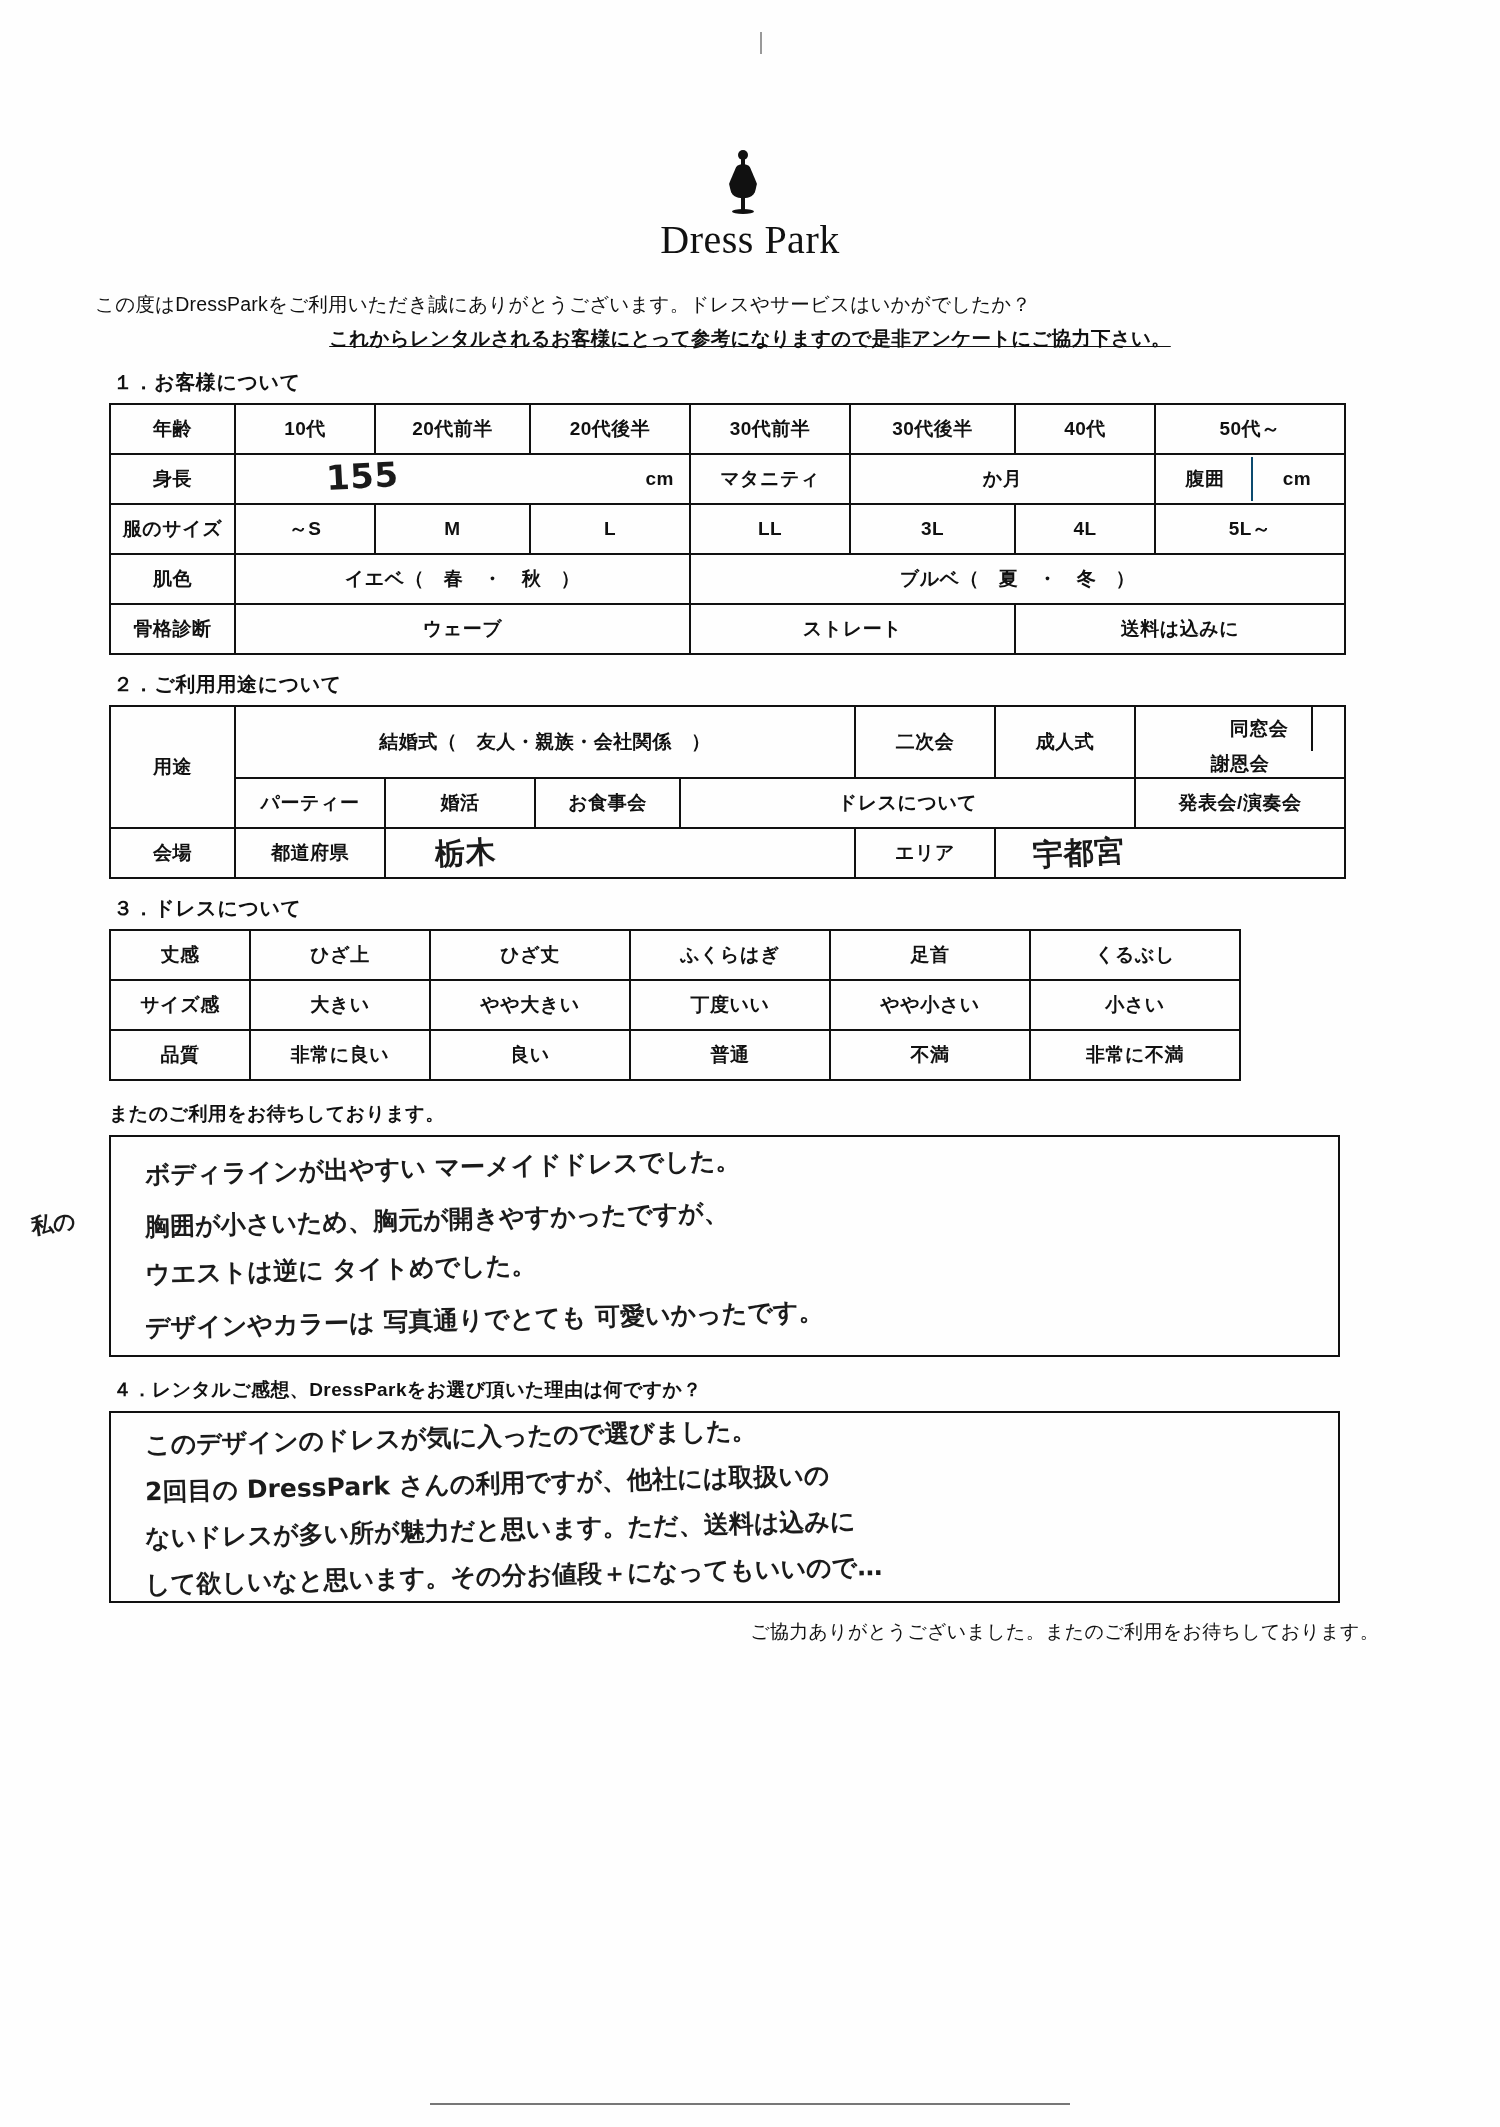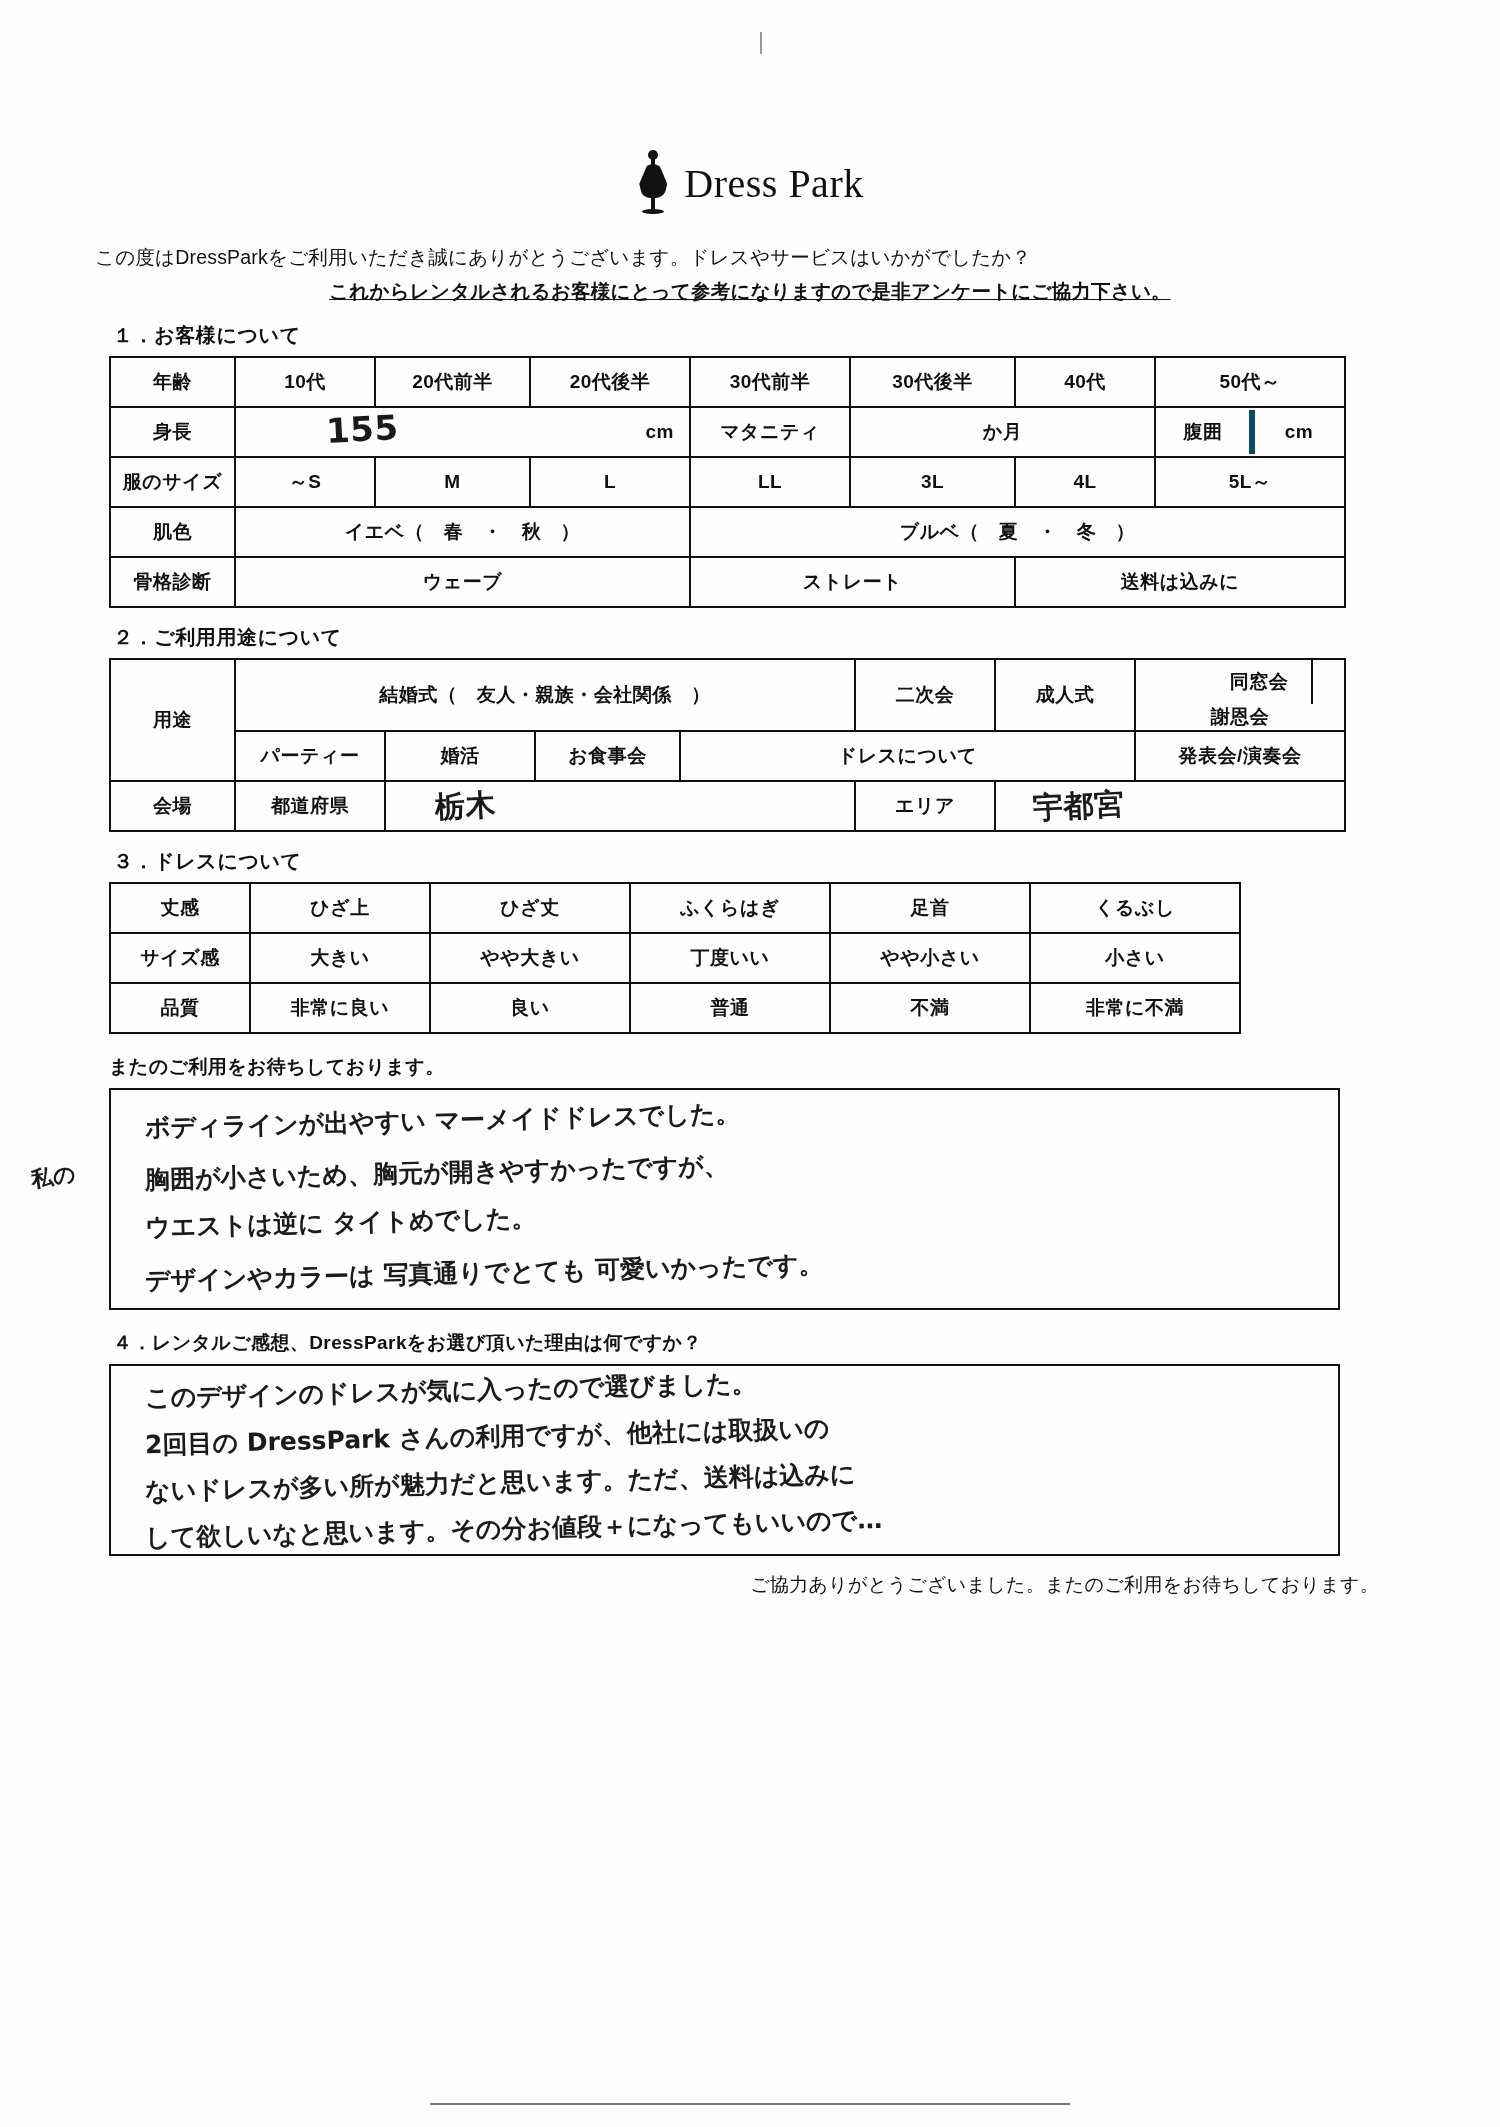--- a/index.html
+++ b/index.html
@@ -12,22 +12,22 @@
   .page{
     position:absolute;left:0;top:0;width:1500px;height:2127px;
     background:#fefefe;
   }
   .sheet{
     position:absolute;left:95px;top:40px;width:1310px;
   }
 
   
   .logo-row{
-    display:flex;align-items:center;justify-content:center;
-    margin-top:110px;margin-bottom:26px;
+    display:flex;align-items:center;justify-content:flex-start;
+    margin-top:110px;margin-bottom:26px;flex-direction:column;
   }
   .logo-mark{
     width:34px;height:66px;position:relative;margin-right:14px;
   }
   .logo-mark .head{
     position:absolute;left:12px;top:0;width:10px;height:10px;border-radius:50%;background:#111;
   }
   .logo-mark .neck{
     position:absolute;left:15px;top:9px;width:4px;height:7px;background:#111;
   }
@@ -159,21 +159,21 @@
       </tr>
       <tr>
         <td class="lbl">身長</td>
         <td colspan="3" style="text-align:left;padding-left:0;">
           <span class="hand hand-big" style="margin-left:90px;">155</span>
           <span style="float:right;margin-right:14px;line-height:46px;">cm</span>
         </td>
         <td>マタニティ</td>
         <td colspan="2">か月</td>
         <td style="padding:0;">
-          <span style="display:inline-block;width:92px;border-right:6px solid #0c4a6e;line-height:44px;">腹囲</span><span style="display:inline-block;width:88px;">cm</span>
+          <span style="display:inline-block;width:92px;border-right:2px solid #0c4a6e;line-height:44px;">腹囲</span><span style="display:inline-block;width:88px;">cm</span>
         </td>
       </tr>
       <tr>
         <td class="lbl">服のサイズ</td>
         <td>～S</td>
         <td>M</td>
         <td>L</td>
         <td>LL</td>
         <td>3L</td>
         <td>4L</td>

